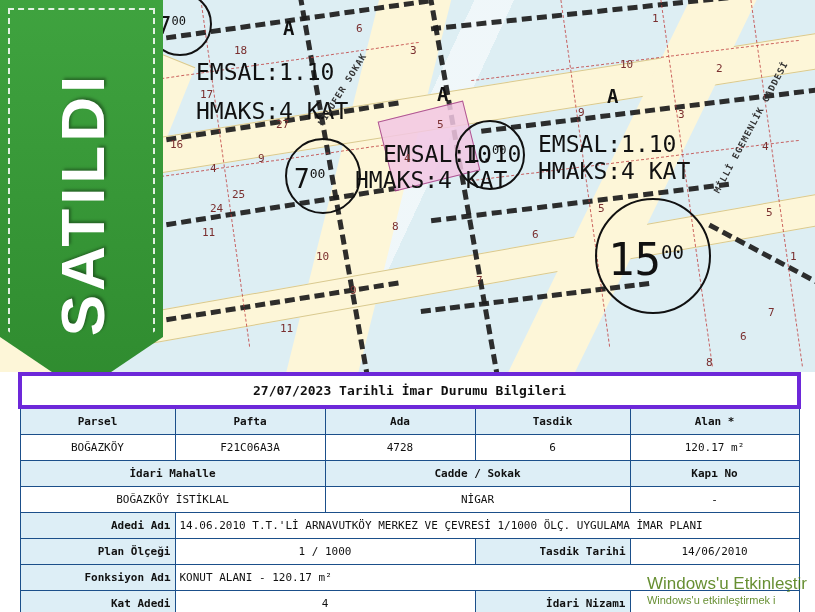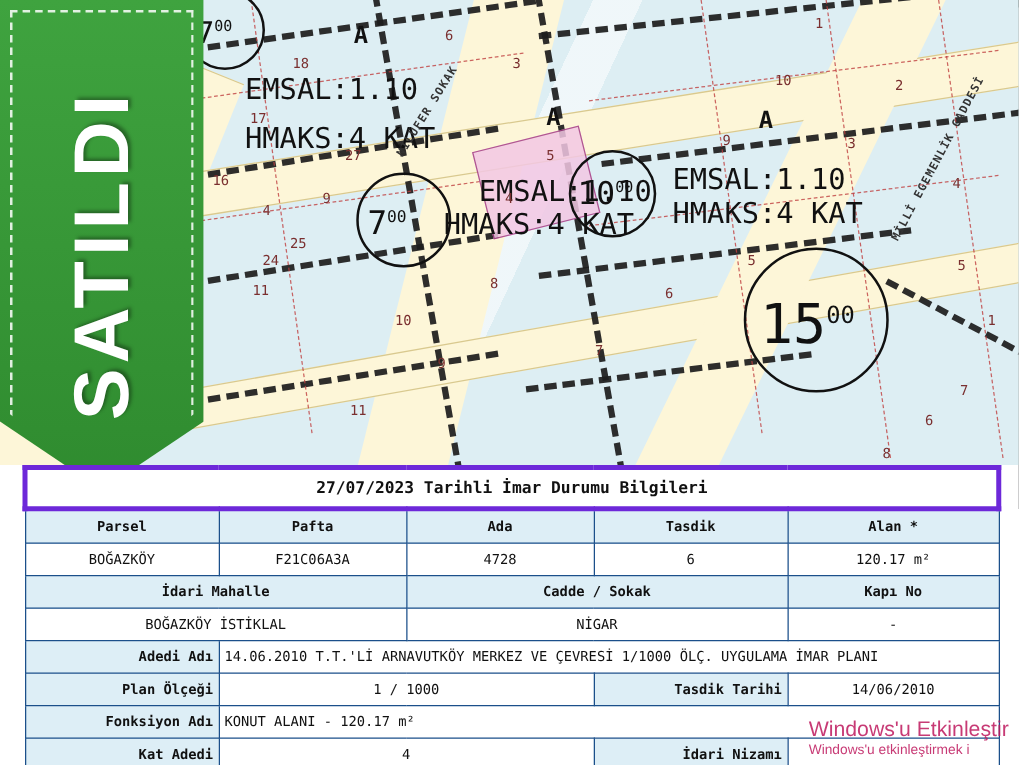--- a/index.html
+++ b/index.html
@@ -58,21 +58,21 @@
     font-family:"DejaVu Sans Mono", monospace;font-size:11px;color:#111;}
   td{border:1px solid #1b4f8a;padding:3px 4px;height:19px;vertical-align:middle;}
   .title-row td{border:4px solid #6d28d9;background:#fff;text-align:center;font-size:13px;font-weight:bold;padding:5px 12px;}
   .hdr{background:#ddeef6;text-align:center;font-weight:bold;}
   .ctr{text-align:center;}
   .lblcell{background:#ddeef6;text-align:right;font-weight:bold;}
   .valcell{text-align:left;}
   .lblcell2{background:#ddeef6;text-align:right;font-weight:bold;padding-left:27px;}
 
   
-  .wm{position:absolute;right:8px;bottom:6px;color:#be185d;font-family:"Liberation Sans",sans-serif;text-align:left;opacity:.85;}
+  .wm{position:absolute;right:8px;bottom:6px;color:#4d7c0f;font-family:"Liberation Sans",sans-serif;text-align:left;opacity:.85;}
   .wm .l1{font-size:17px;}
   .wm .l2{font-size:11px;}
   .topbar{position:absolute;left:0;top:0;width:815px;height:6px;background:#000;}
 </style>
 </head>
 <body>
 
 <div class="root">
   <div class="topbar"></div>
 

